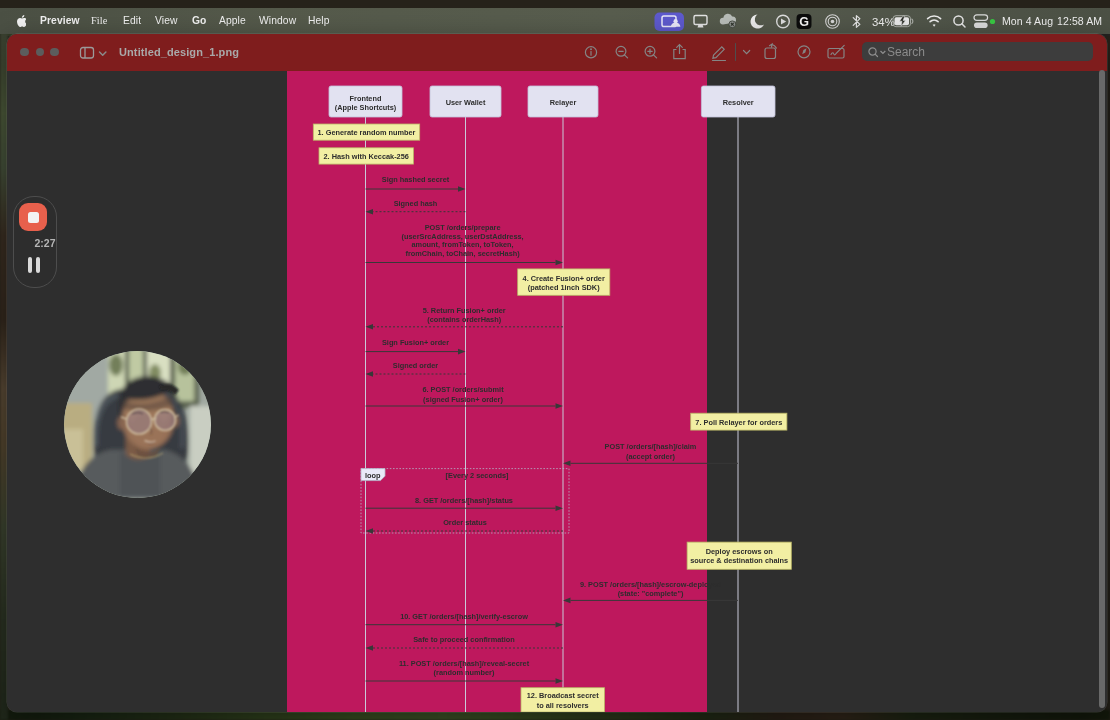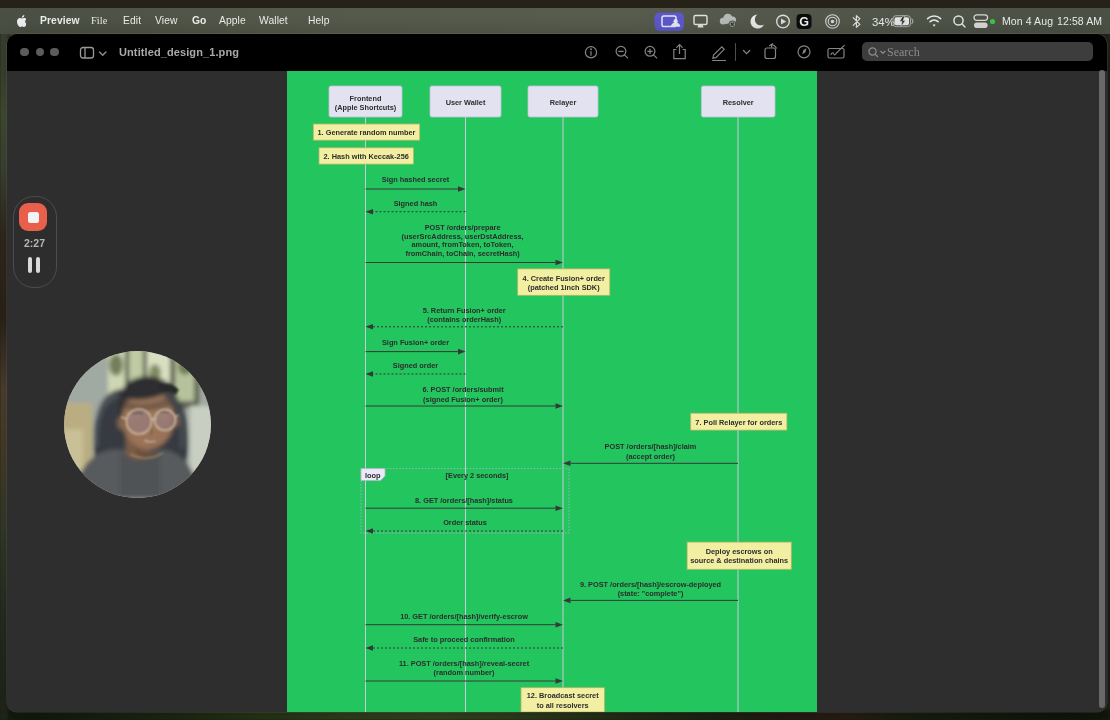--- a/index.html
+++ b/index.html
@@ -27,40 +27,40 @@
   
   #menubar{left:0;top:0;width:1110px;height:26px;
     background:linear-gradient(90deg,#4b5044 0%,#555a4b 25%,#585d4e 55%,#51564a 80%,#4c5145 100%);
     color:#f1f1f1;font-size:10.3px;margin-top:8px;}
   #menubar span{position:absolute;top:7.4px;white-space:nowrap;letter-spacing:0.1px;}
 
   
   #window{left:7px;top:34px;width:1100px;height:678px;border-radius:10px;
     background:#2e2e2e;box-shadow:0 0 0 0.5px rgba(255,255,255,0.16),0 10px 30px rgba(0,0,0,0.5);
     overflow:hidden;}
-  #titlebar{left:0;top:0;width:100%;height:37px;background:#000000;
+  #titlebar{left:0;top:0;width:100%;height:37px;background:#7f1d1d;
     border-bottom:1px solid #1d1d1d;position:absolute;}
   .tl{position:absolute;top:13.7px;width:8.6px;height:8.6px;border-radius:50%;background:#5c5c5c;}
   #wintitle{position:absolute;left:112px;top:11.5px;color:#a9a9a9;font-size:11px;font-weight:700;letter-spacing:0.1px;}
   #searchbox{position:absolute;left:855px;top:8px;width:231px;height:19px;border-radius:5px;
     background:#3d3d3d;color:#8b8b8b;font-size:12px;}
-  #searchbox .stxt{position:absolute;left:25px;top:2.5px;font-family:Liberation Serif, serif;}
+  #searchbox .stxt{position:absolute;left:25px;top:2.5px;}
 
   
   #content{left:0;top:37px;width:100%;height:641px;background:#2e2e2e;position:absolute;}
-  #page{position:absolute;left:280px;top:0px;width:530px;height:641px;background:#22c55e;}
+  #page{position:absolute;left:280px;top:0px;width:420px;height:641px;background:#be185d;}
   #scrollthumb{position:absolute;left:1092px;top:36px;width:6px;height:638px;border-radius:3px;
      background:#696969;}
 
   
   #recpill{left:12.5px;top:196px;width:42px;height:90px;border-radius:21px;
      border:1.5px solid #4d4d4d;background:rgba(42,42,42,0.25);}
   #recbtn{position:absolute;left:5.5px;top:6px;width:28px;height:28px;border-radius:9px;background:#e8604c;}
   #recbtn .inner{position:absolute;left:8.5px;top:8.5px;width:11px;height:11px;border-radius:2.5px;background:#f3f3f3;}
-  #rectime{position:absolute;left:0;top:40px;width:100%;text-align:center;color:#b5b5b5;
+  #rectime{position:absolute;left:0;top:40px;width:100%;text-align:right;color:#b5b5b5;
      font-size:10.5px;font-weight:700;}
   .pbar{position:absolute;top:60px;width:4.2px;height:16px;border-radius:2px;background:#d9d9d9;}
 
   
   #webcam{left:64px;top:351px;width:147px;height:147px;border-radius:50%;overflow:hidden;background:#8e998e;}
 </style>
 </head>
 <body>
 
 <div id="wall" class="abs"></div>
@@ -68,21 +68,21 @@
 <div id="wallBot" class="abs"></div>
 <div id="wallLeft" class="abs"></div>
 
 <div id="menubar" class="abs">
   <span style="left:40px;font-weight:700;">Preview</span>
   <span style="left:91px;font-family:Liberation Serif, serif;">File</span>
   <span style="left:123px;">Edit</span>
   <span style="left:155px;">View</span>
   <span style="left:192px;font-weight:bold;">Go</span>
   <span style="left:219px;">Apple</span>
-  <span style="left:259px;">Wallet</span>
+  <span style="left:259px;">Window</span>
   <span style="left:308px;">Help</span>
   <span style="left:1002px;font-size:10.5px;font-weight:500;">Mon 4 Aug</span>
   <span style="left:1057px;font-size:10.5px;font-weight:500;text-align:center;">12:58 AM</span>
   <svg class="abs" style="left:16.5px;top:7px;" width="9.5" height="12.3" viewBox="0 0 788 1024">
     <path fill="#f2f2f2" d="M788.1 340.9c-5.8 4.5-108.2 62.2-108.2 190.5 0 148.4 130.3 200.9 134.2 202.2-.6 3.2-20.7 71.9-68.7 141.9-42.8 61.6-87.5 123.1-155.5 123.1s-85.5-39.5-164-39.5c-76.5 0-103.7 40.8-165.9 40.8s-105.6-57-155.5-127C46.7 790.7 0 663 0 541.8c0-194.4 126.4-297.5 250.8-297.5 66.1 0 121.2 43.4 162.7 43.4 39.5 0 101.1-46 176.3-46 28.5 0 130.9 2.6 198.3 99.2zm-234-181.5c31.1-36.9 53.1-88.1 53.1-139.3 0-7.1-.6-14.3-1.9-20.1-50.6 1.9-110.8 33.7-147.1 75.8-28.5 32.4-55.1 83.6-55.1 135.5 0 7.8 1.3 15.6 1.9 18.1 3.2.6 8.4 1.3 13.6 1.3 45.4 0 102.5-30.4 135.5-71.3z"></path>
   </svg>
   <svg class="abs" style="left:650px;top:0;" width="350" height="26" viewBox="0 0 350 26">
 
     <rect x="4.5" y="4.5" width="29.5" height="18.5" rx="5" fill="#5e5ace"></rect>
     <rect x="12" y="8" width="14" height="10.5" rx="1.8" fill="none" stroke="#e9e9fa" stroke-width="1.5"></rect>

